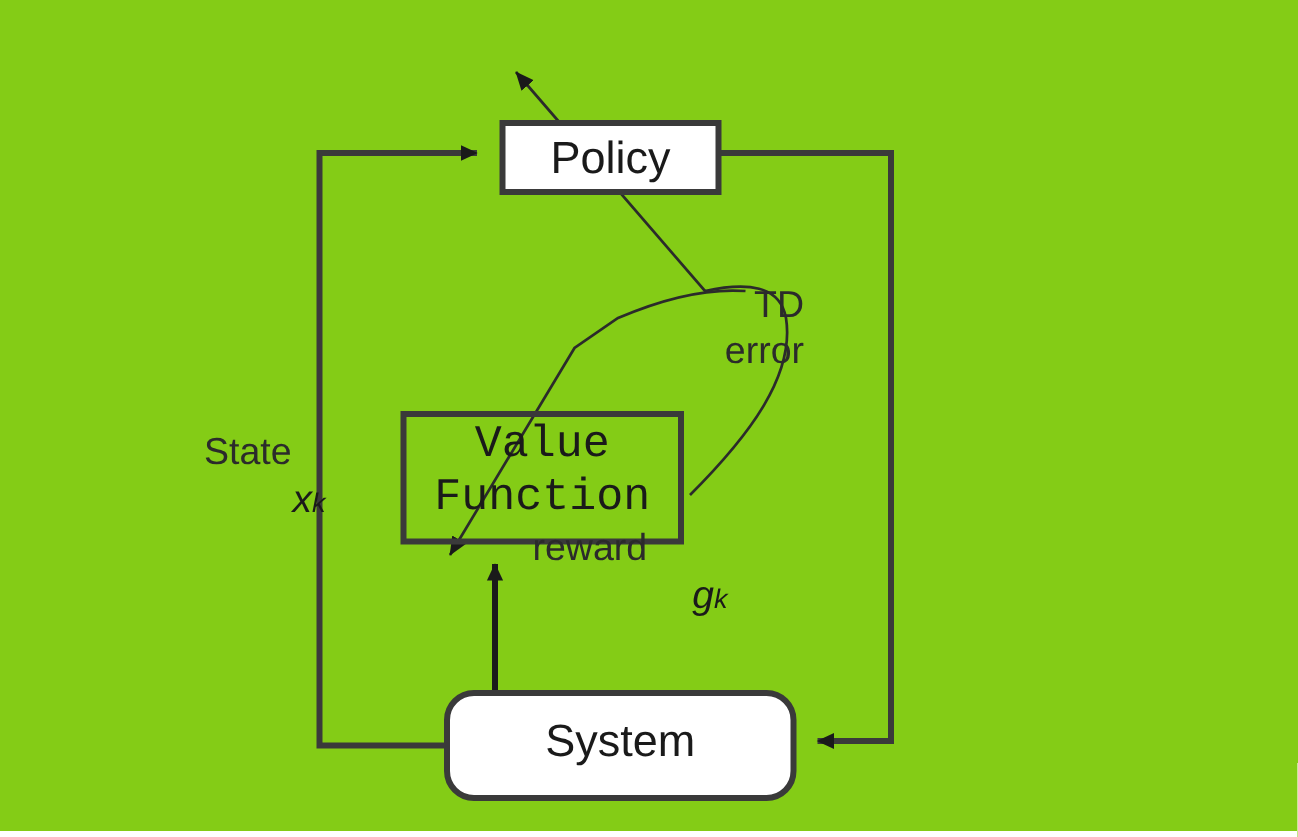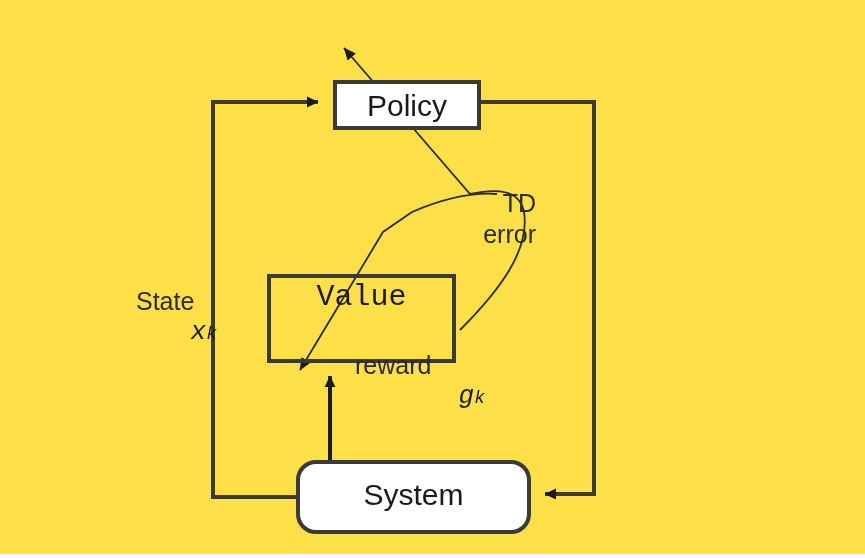--- a/index.html
+++ b/index.html
@@ -5,21 +5,21 @@
 <style>
   html, body {
     margin: 0;
     padding: 0;
     background: #ffffff;
   }
   #canvas {
     position: relative;
     width: 865px;
     height: 554px;
-    background: #fde047;
+    background: #84cc16;
     overflow: hidden;
     font-family: "Liberation Sans", sans-serif;
   }
   #diagram-svg {
     position: absolute;
     left: 0;
     top: 0;
     width: 865px;
     height: 558px;
   }
@@ -35,21 +35,21 @@
   }
   .edge-label {
     position: absolute;
     color: #2b2b2b;
     font-family: "Liberation Sans", sans-serif;
     font-size: 25px;
     line-height: 31px;
     white-space: nowrap;
   }
   .math {
-    font-family: Liberation Mono, monospace;
+    font-family: Liberation Sans, sans-serif;
     font-style: italic;
     font-size: 26px;
     color: #1a1a1a;
   }
   .math .sub {
     font-size: 18px;
     font-style: italic;
   }
   .stack-line { display: block; }
 </style>
@@ -95,20 +95,21 @@
 
     <rect x="269" y="276" width="185" height="85" fill="none" stroke="#3a3a3a" stroke-width="4"></rect>
 
     <rect x="298" y="462" width="231" height="70" rx="18" ry="18" fill="#ffffff" stroke="#3a3a3a" stroke-width="4"></rect>
   </svg>
 
   <div class="node-label" style="left:335px; top:88px; width:144px;">Policy</div>
 
   <div class="node-label" style="left:269px; top:280px; width:185px;font-family:Liberation Mono, monospace;">
     <span class="stack-line">Value</span>
+    <span class="stack-line">Function</span>
   </div>
 
   <div class="node-label" style="left:298px; top:477px; width:231px;">System</div>
 
   <div class="edge-label" style="left:136px; top:286px; width:85px; text-align:left;">
     <span class="stack-line">State</span>
     <span class="stack-line math" style="display:block; text-align:right; padding-right:4px;"><span>x</span><span class="sub">k</span></span>
   </div>
 
 

